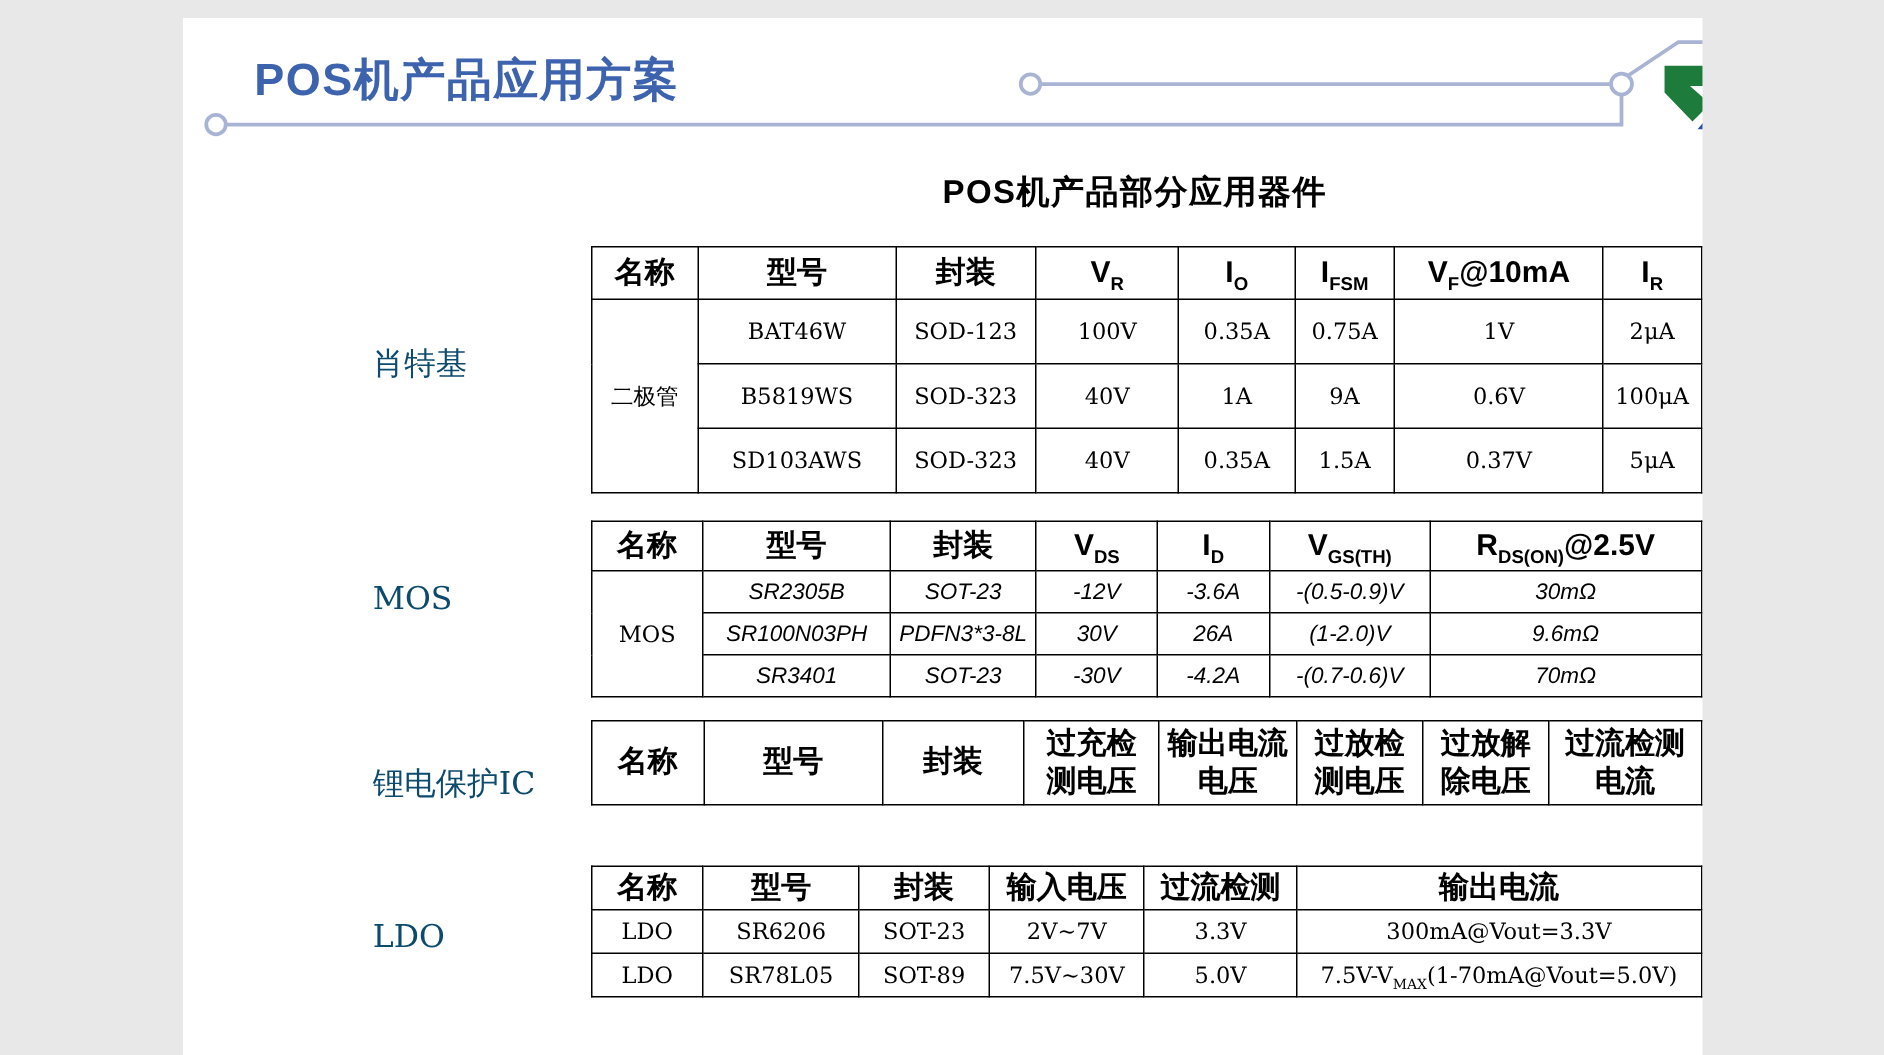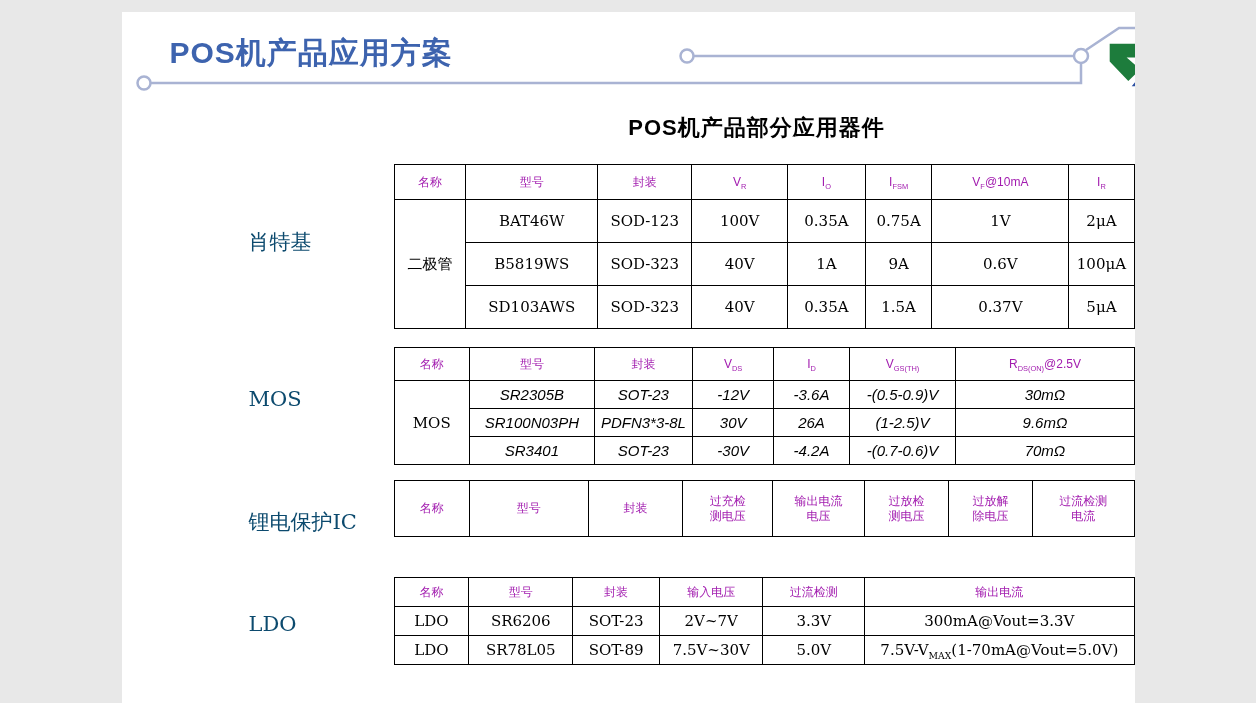--- a/index.html
+++ b/index.html
@@ -38,22 +38,22 @@
   
   table.ctable {
     position:absolute; border-collapse:collapse; table-layout:fixed;
     background:#fff;
   }
   .ctable th, .ctable td {
     border:1.5px solid #000; text-align:center; vertical-align:middle;
     padding:0 2px; overflow:hidden;
   }
   .ctable th {
-    font-family:"Liberation Sans", sans-serif; font-weight:normal;
-    font-size:12px; color:#a21caf; white-space:pre-line; line-height:1.25;
+    font-family:"Liberation Sans", sans-serif; font-weight:bold;
+    font-size:20px; color:#000000; white-space:pre-line; line-height:1.25;
   }
   .ctable td {
     font-family:"DejaVu Serif","Liberation Serif",serif;
     font-size:15px; color:#000;
   }
   .ctable td.sans { font-family:"Liberation Sans", sans-serif;font-style:italic; }
   sub { font-size:62%; line-height:0; }
   .t1 { left:272px; top:152px; }
   .t2 { left:272px; top:335px; }
   .t3 { left:272px; top:468px; }
@@ -174,21 +174,21 @@
         <td class="sans">-12V</td>
         <td class="sans">-3.6A</td>
         <td class="sans">-(0.5-0.9)V</td>
         <td class="sans">30mΩ</td>
       </tr>
       <tr class="d">
         <td class="sans">SR100N03PH</td>
         <td class="sans">PDFN3*3-8L</td>
         <td class="sans">30V</td>
         <td class="sans">26A</td>
-        <td class="sans">(1-2.5)V</td>
+        <td class="sans">(1-2.0)V</td>
         <td class="sans">9.6mΩ</td>
       </tr>
       <tr class="d">
         <td class="sans">SR3401</td>
         <td class="sans">SOT-23</td>
         <td class="sans">-30V</td>
         <td class="sans">-4.2A</td>
         <td class="sans">-(0.7-0.6)V</td>
         <td class="sans">70mΩ</td>
       </tr>

